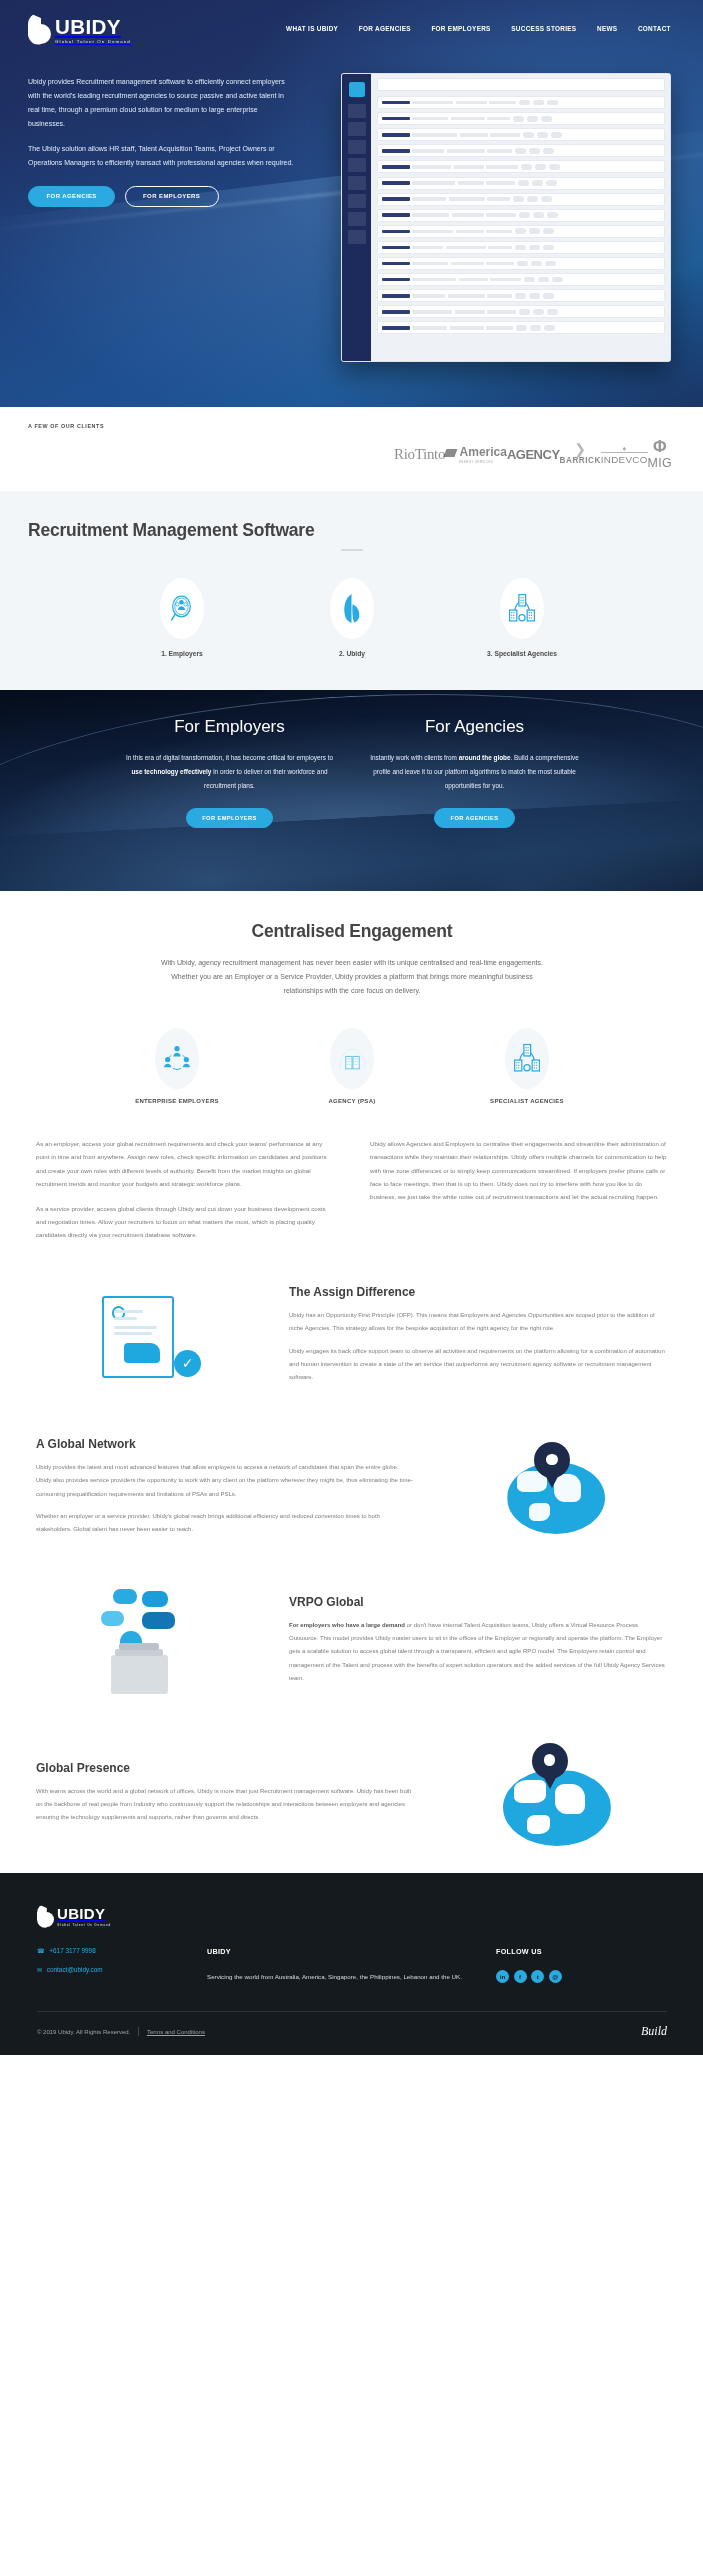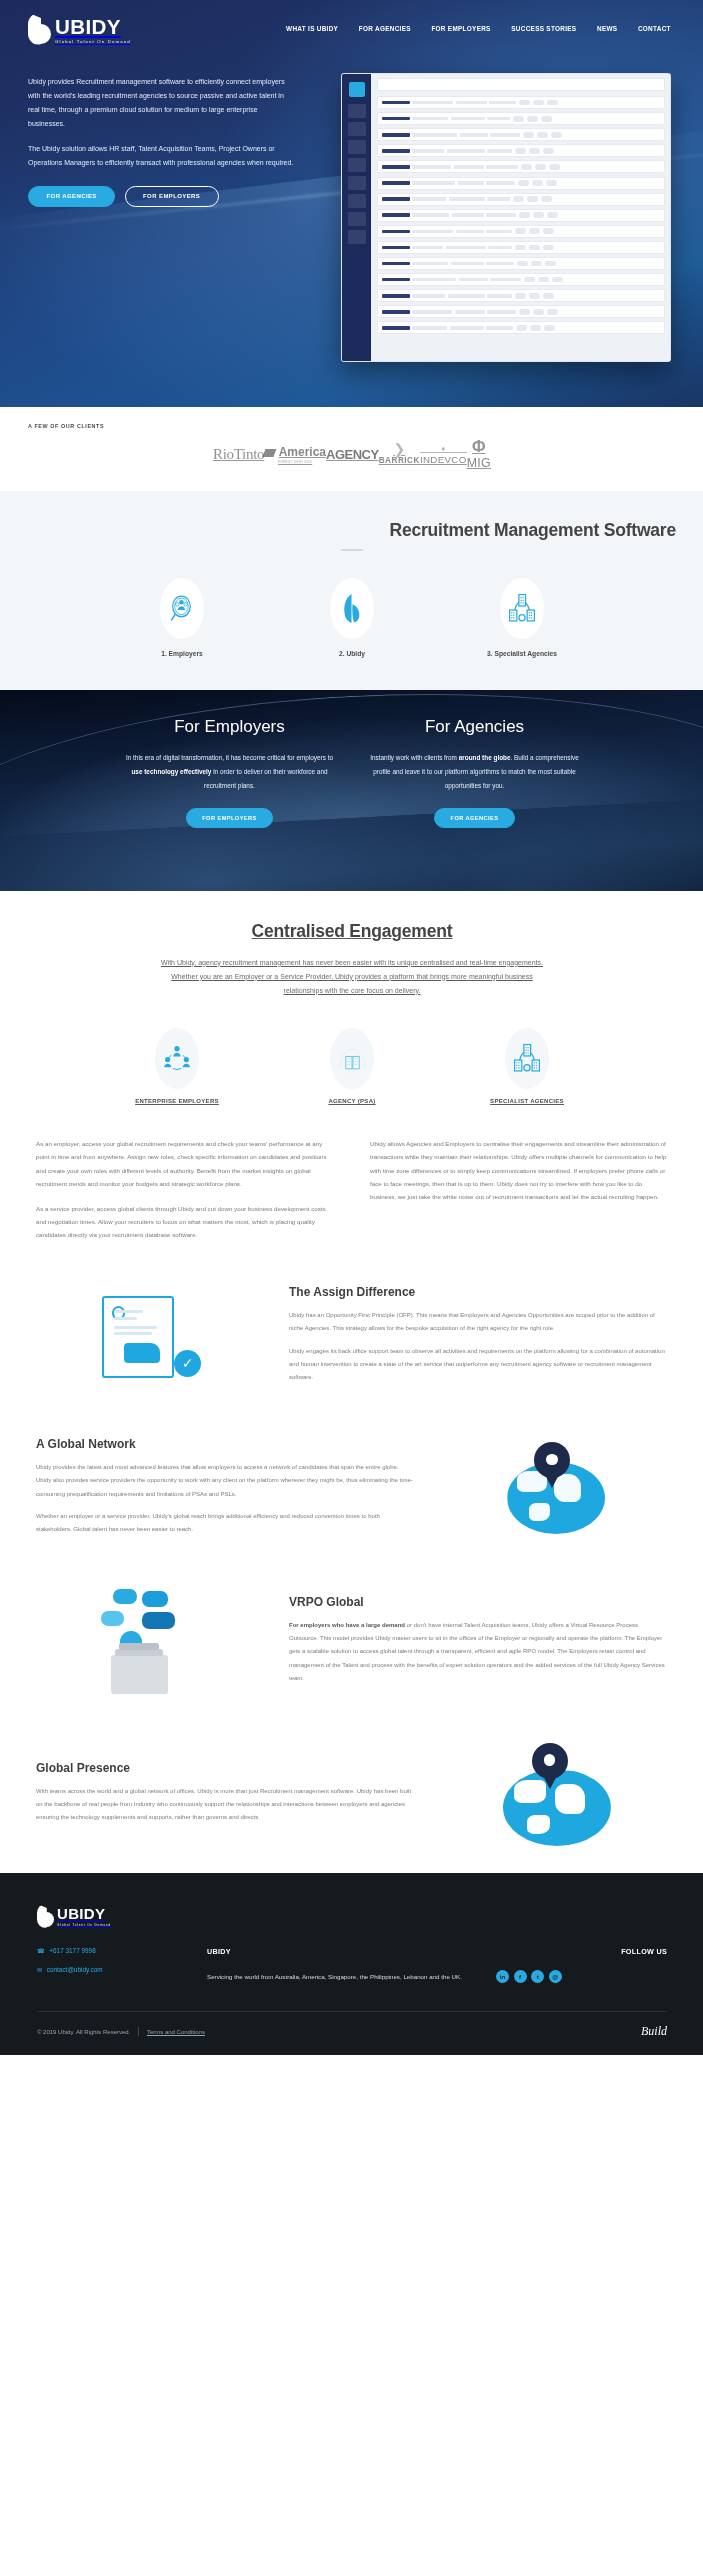--- a/index.html
+++ b/index.html
@@ -87,40 +87,40 @@
     align-items:center;padding:0 3.6px;gap:2.6px;border:0.5px solid #e6eaf0;
   }
   .mock-row .mcell{height:3.6px;border-radius:1px;background:#e4e9f0;}
   .mock-row .m-blue{background:#2e3e75;}
   .mock-row .m-pill{height:5.7px;width:11.3px;border-radius:3.1px;}
   .g1{background:#7ac943;} .g2{background:#fbb03b;} .g3{background:#29abe2;} .g4{background:#d94f4f;}
 
   
   .clients { background:#fff; padding:15.5px 28px 20.6px; }
   .clients-label { font-size:5.4px; font-weight:700; letter-spacing:0.6px; color:#4a4a4a; margin-bottom:11.3px; }
-  .client-row { display:flex; align-items:center; justify-content:center; padding:0 4.1px;text-decoration:underline; }
+  .client-row { display:flex; align-items:center; justify-content:flex-end; padding:0 4.1px; }
   .client { filter:grayscale(1); opacity:.62; display:flex; flex-direction:column; align-items:center; }
   .c-rt { font-family:"Liberation Serif", serif; font-size:15px; color:#4d4d4d; letter-spacing:-0.3px; }
   .c-sup { display:flex; align-items:center; gap:3.1px; }
   .c-sup-mark{width:11.3px;height:7.7px;background:#444;transform:skewX(-20deg);}
   .c-sup-txt{font-size:12px;font-weight:700;color:#3d3d3d;}
   .c-sup-sub{font-size:2.8px;letter-spacing:0.5px;color:#666;margin-top:1px;}
   .c-jacobs { font-size:13px;font-weight:800;color:#2b2b2b;letter-spacing:-0.5px; }
   .c-barrick { display:flex;flex-direction:column;align-items:center;gap:1px; }
   .c-barrick .chev{font-size:14px;color:#8d8d8d;line-height:.7;}
   .c-barrick .nm{font-size:8.2px;font-weight:700;color:#3d3d3d;letter-spacing:0.5px;}
   .c-indevco{display:flex;flex-direction:column;align-items:center;}
   .c-indevco .ic{font-size:7.2px;color:#777;line-height:1;}
   .c-indevco .nm{font-size:9.8px;color:#3d3d3d;letter-spacing:0.3px;border-top:0.5px solid #888;padding-top:0.5px;}
   .c-mig{display:flex;align-items:center;gap:3.1px;}
   .c-mig .mm{font-size:16.5px;color:#555;font-weight:700;line-height:.8;}
   .c-mig .nm{font-size:12.4px;color:#3d3d3d;letter-spacing:0.3px;}
 
   
-  .rms { background:#f2f6f9; padding:29px 28px 33px; text-align:right; }
+  .rms { background:#f2f6f9; padding:29px 28px 33px; text-align:left; }
   .h2 { font-size:17.5px; font-weight:700; color:#444; letter-spacing:-0.2px; }
   .rule { width:21.6px;height:2.1px;background:#d4dadf;margin:8.2px auto 0;border-radius:1px; }
   .three { display:flex; justify-content:center; gap:72px; margin-top:27px; }
   .three-item { width:98px; display:flex; flex-direction:column; align-items:center; }
   .oval { width:44px;height:61px;background:#fff;border-radius:50%;display:flex;align-items:center;justify-content:center; }
   .rms .oval{ background:#fff; }
   .three-label { margin-top:11.3px; font-size:6.7px; font-weight:700; color:#4a4a4a; }
 
   
   .split {
@@ -138,21 +138,21 @@
     transform:rotate(-3deg);
   }
   .split-inner { position:relative;z-index:3;display:flex;justify-content:center;gap:36px;padding:27px 28px 0; }
   .split-col { width:209px; text-align:center; }
   .split-col h3 { font-size:17px; color:#fff; font-weight:400; margin-bottom:13.4px; }
   .split-col p { font-size:6.4px;line-height:2.25;color:#e6eefb;margin-bottom:14.4px; }
   .split-col p b { font-weight:700;color:#fff; }
   .split-col .btn-primary{ padding:5.7px 15.5px;font-size:5.7px; }
 
   
-  .central { background:#fff; padding:30px 28px 5.2px; text-align:center;text-decoration:underline; }
+  .central { background:#fff; padding:30px 28px 5.2px; text-align:center; }
   .central p.lead { font-size:7px;line-height:2.0;color:#6b6b6b;max-width:392px;margin:13.4px auto 0; }
   .three.icons2 { gap:77px; margin-top:30px; }
   .three.icons2 .oval { background:#f3f7fa; }
   .cap { margin-top:9.3px;font-size:6px;font-weight:700;letter-spacing:0.3px;color:#4a4a4a; }
 
   
   .twocol { display:flex; gap:36px; padding:28px 36px 10.3px; }
   .twocol .col { flex:1; }
   .twocol p { font-size:6.2px;line-height:2.15;color:#7a7a7a;margin-bottom:11.3px; }
 
@@ -227,21 +227,21 @@
   .footer { background:#151a1f; padding:31px 37px 0; }
   .footer .f-logo { display:flex;align-items:flex-end;gap:2.6px;margin-bottom:19.6px; }
   .footer .leafmark{width:17.5px;height:24px;}
   .footer .leafmark .lf1{width:9.8px;height:24px;border-radius:9.8px 1.5px 1.5px 9.8px;}
   .footer .leafmark .lf2{left:9.3px;top:8.2px;width:7.7px;height:15.5px;border-radius:0 7.7px 7.7px 0;}
   .footer .logo-word{font-size:15px;}
   .footer .logo-tag{font-size:3.1px;letter-spacing:0.8px;}
   .f-cols { display:flex; padding-bottom:27px; }
   .f-c1 { width:170px; }
   .f-c2 { width:289px; }
-  .f-c3 { flex:1;text-align:right; }
+  .f-c3 { flex:1; }
   .f-link { display:flex;align-items:center;gap:4.6px;color:#29abe2;font-size:6.4px;margin-bottom:11.3px;text-decoration:none; }
   .f-link .ic{font-size:6.2px;}
   .f-h { font-size:7.2px;font-weight:700;color:#fff;letter-spacing:0.3px;margin-bottom:13.4px; }
   .f-c2 p { font-size:6.2px;line-height:2.3;color:#d8dde2; }
   .socials { display:flex; gap:4.6px; }
   .soc { width:13px;height:13px;border-radius:50%;background:#29abe2;color:#151a1f;display:flex;align-items:center;justify-content:center;font-size:6.2px;font-weight:700;text-decoration:none; }
   .f-bottom { border-top:0.5px solid #2b3137; padding:12.4px 0 15.5px; display:flex; align-items:center; }
   .f-bottom .cp { font-size:6px;color:#9aa2a9; }
   .f-bottom .sep { color:#555d64; margin:0 7.2px; }
   .f-bottom a.tc { font-size:6px;color:#9aa2a9;text-decoration:underline; }

